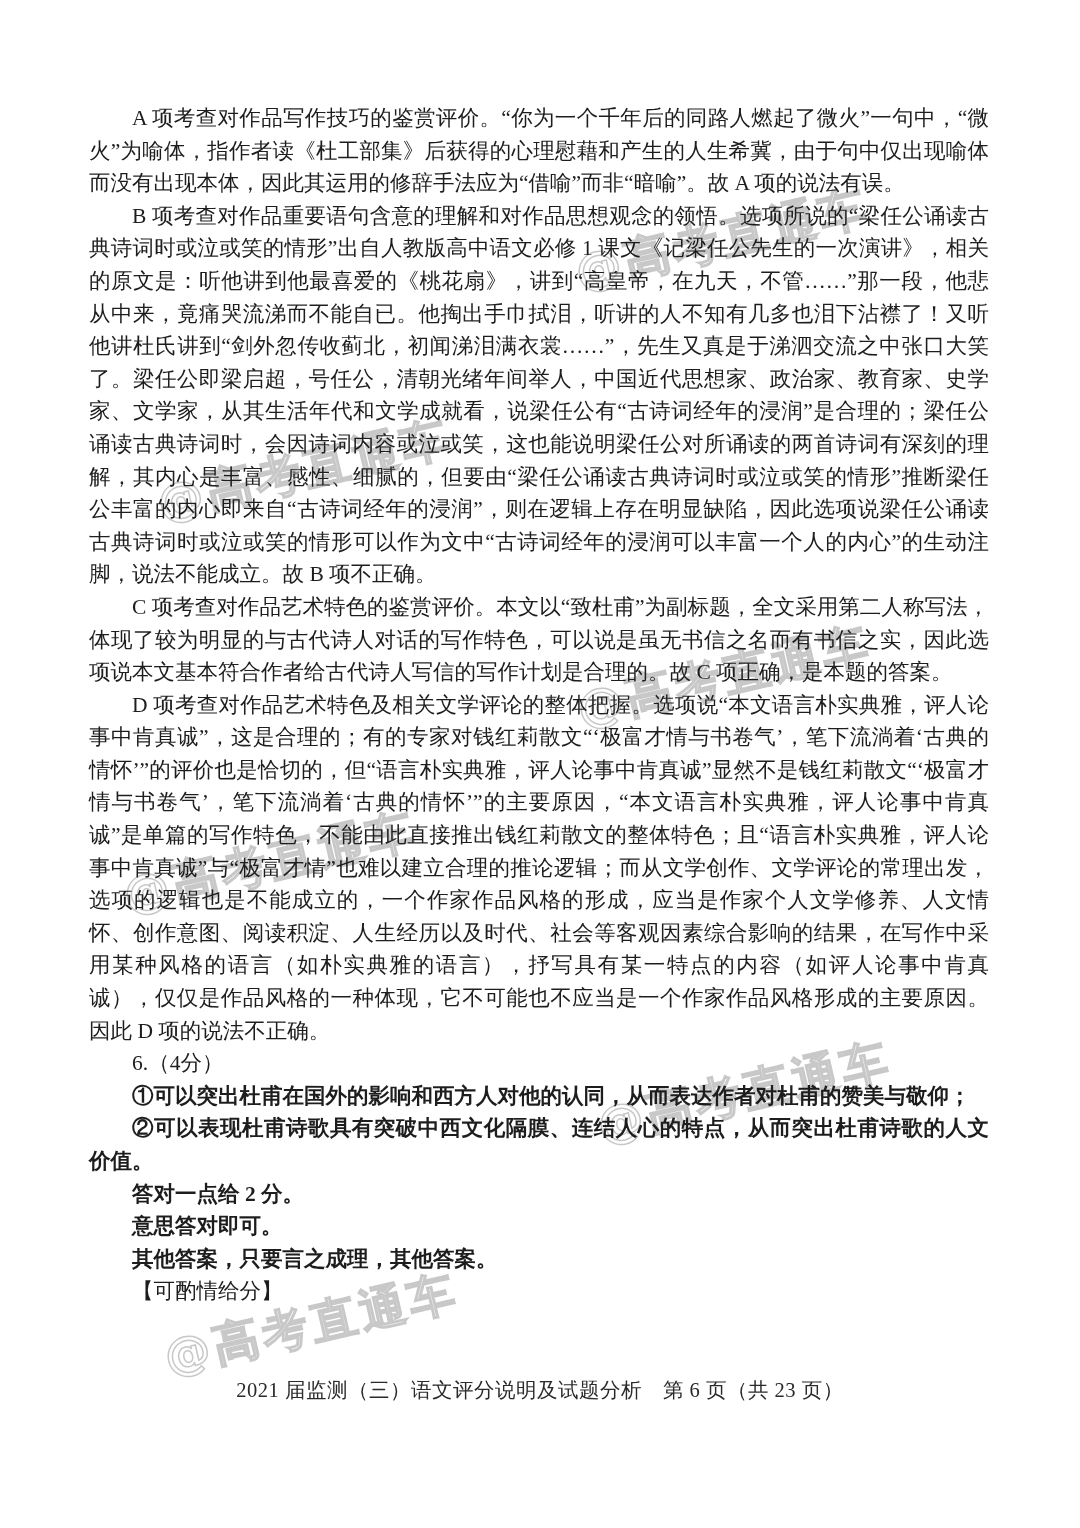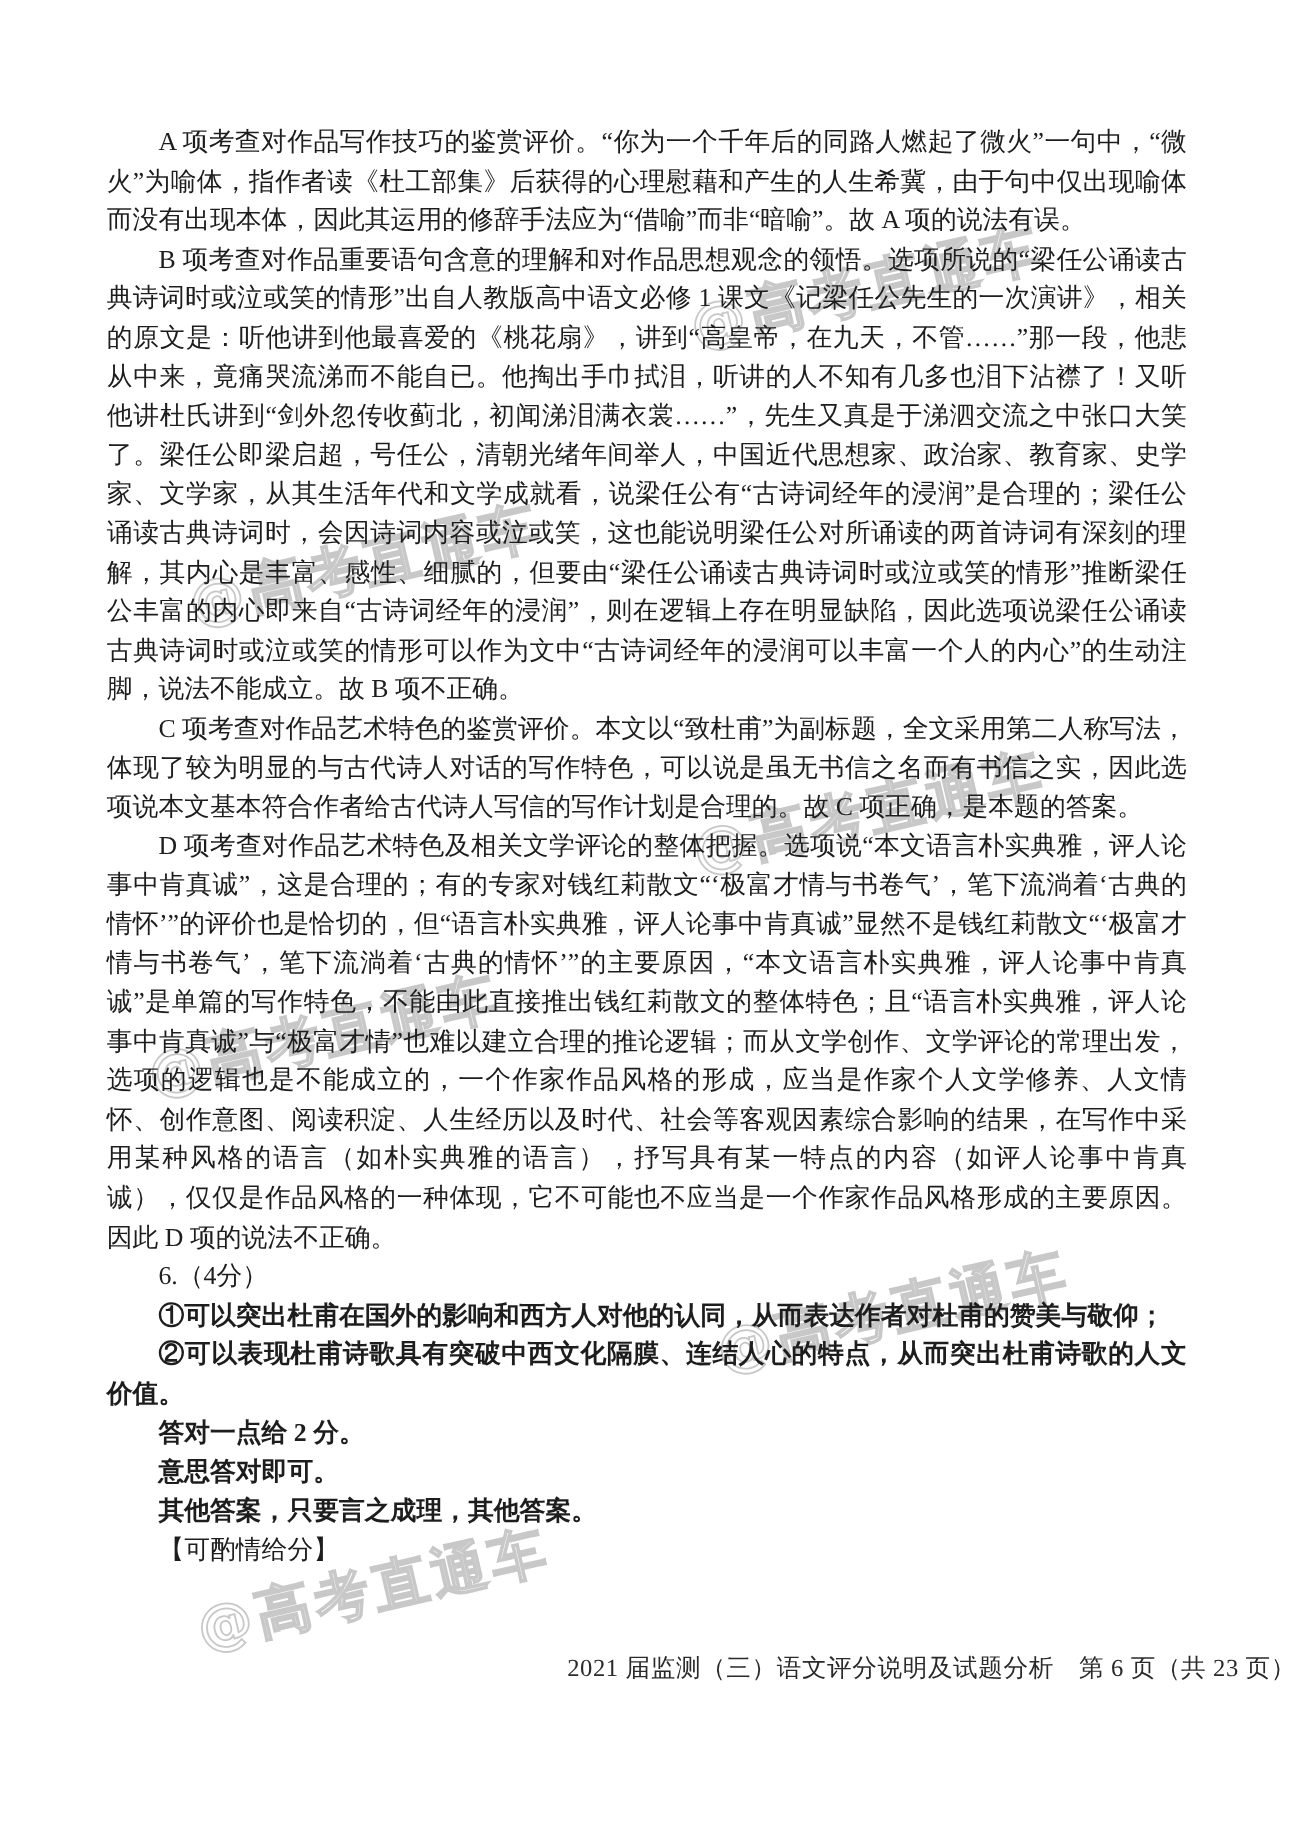--- a/index.html
+++ b/index.html
@@ -27,21 +27,21 @@
     text-align: justify;
     text-justify: inter-ideograph;
     text-indent: 2em;
     word-break: break-all;
   }
   .para.bold { font-weight: bold; }
   .footer {
     position: absolute;
     top: 1376px; left: 0;
     width: 100%;
-    text-align: right;
+    text-align: center;
     font-size: 20.5px;
     color: #2a2a2a;
     letter-spacing: 0.5px;
   }
   
   .wm {
     position: absolute;
     font-family: "DejaVu Sans", "Liberation Sans", sans-serif;
     font-weight: bold;
     font-size: 46px;

